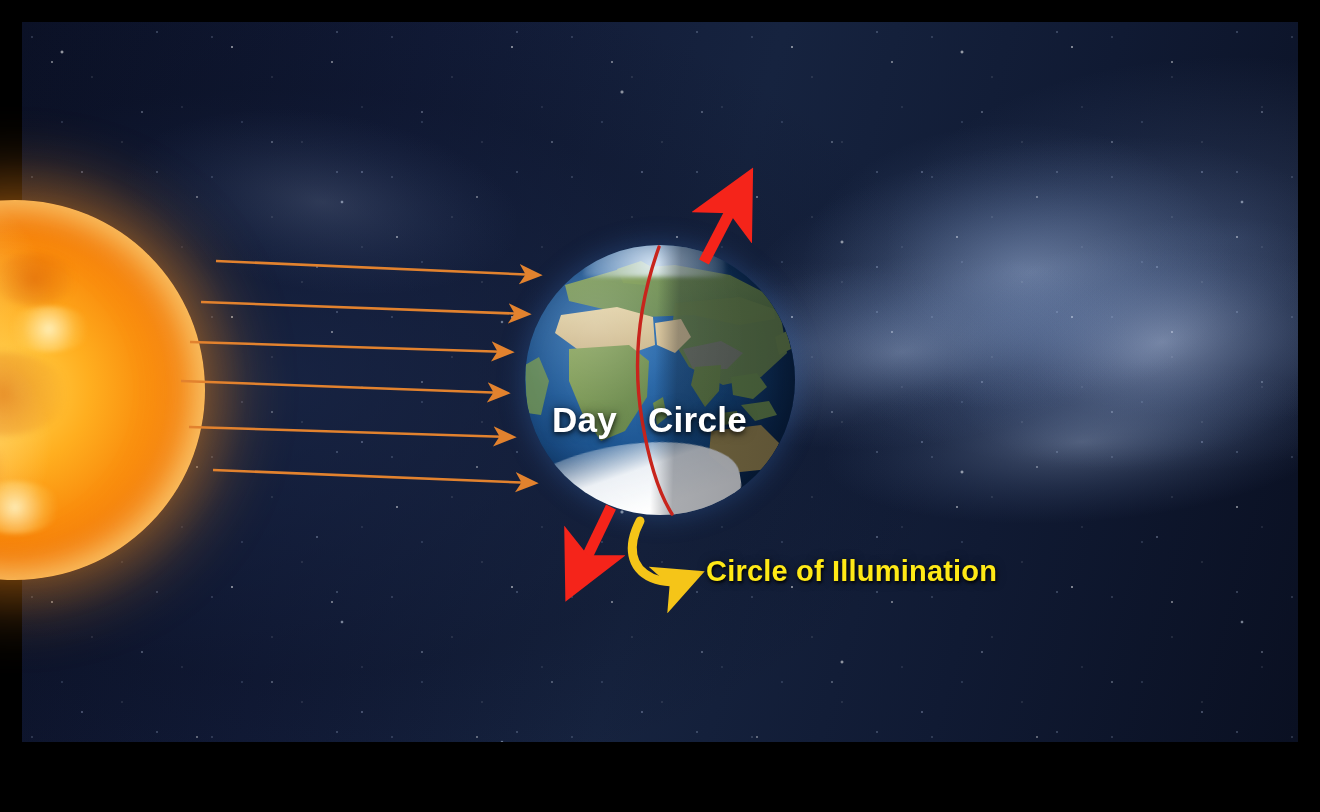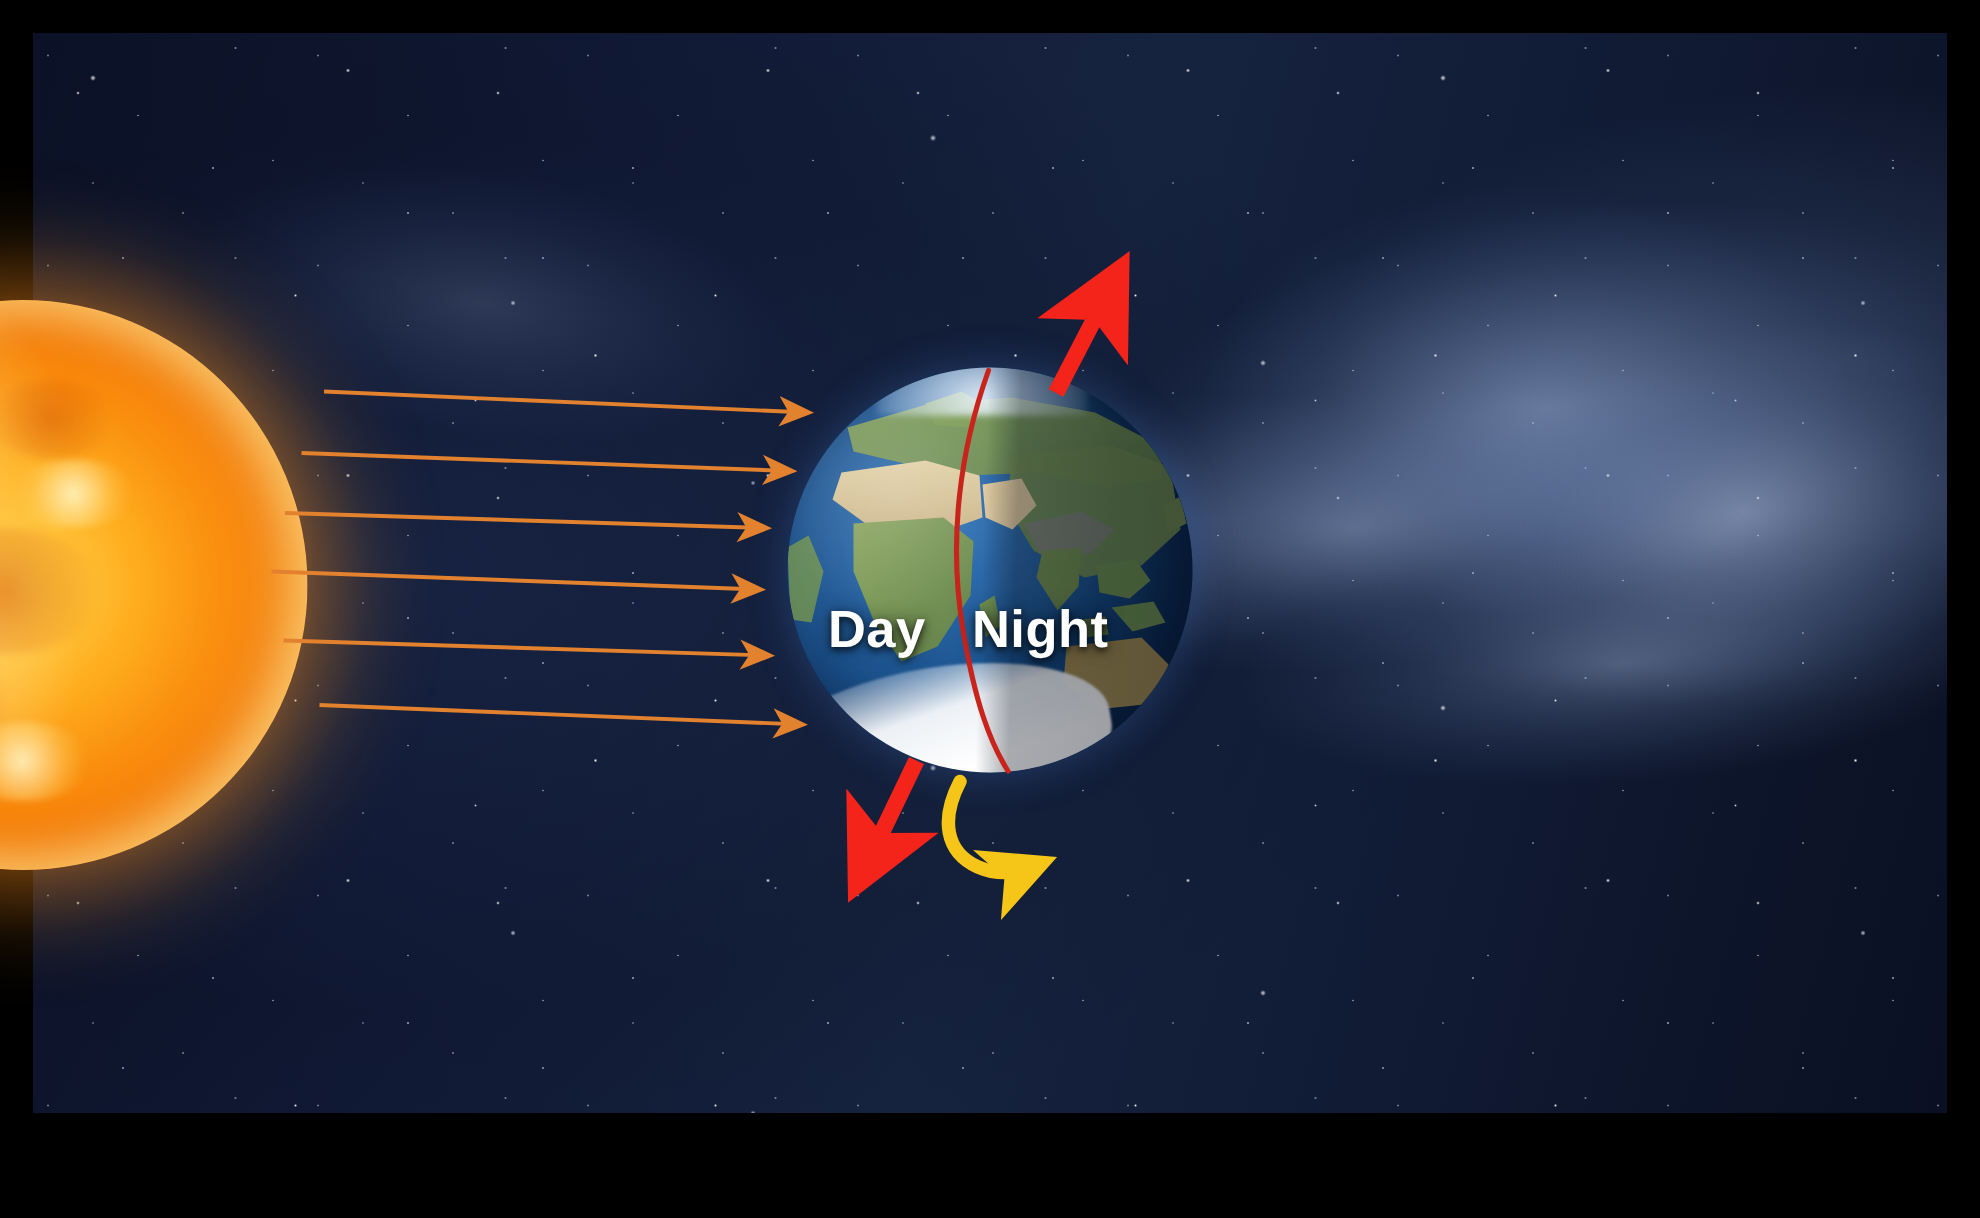--- a/index.html
+++ b/index.html
@@ -344,16 +344,17 @@
 
     <g>
       <line x1="704" y1="262" x2="745" y2="183" stroke="#f5241a" stroke-width="11" stroke-linecap="butt" marker-end="url(#redHead)"></line>
       <line x1="611" y1="507" x2="573" y2="586" stroke="#f5241a" stroke-width="11" stroke-linecap="butt" marker-end="url(#redHead)"></line>
     </g>
 
     <path d="M 640,521 C 627,546 630,568 652,578 C 666,584 678,582 688,578" fill="none" stroke="#f5c518" stroke-width="9" stroke-linecap="round" marker-end="url(#yellowHead)"></path>
   </svg>
 
   <div class="globe-label" id="label-day">Day</div>
-  <div class="globe-label" id="label-night">Night</div>
-
+  <div class="globe-label" id="label-night">Circle</div>
+
+  <div id="coi-label">Circle of Illumination</div>
 
 </div>
 
 </body></html>

